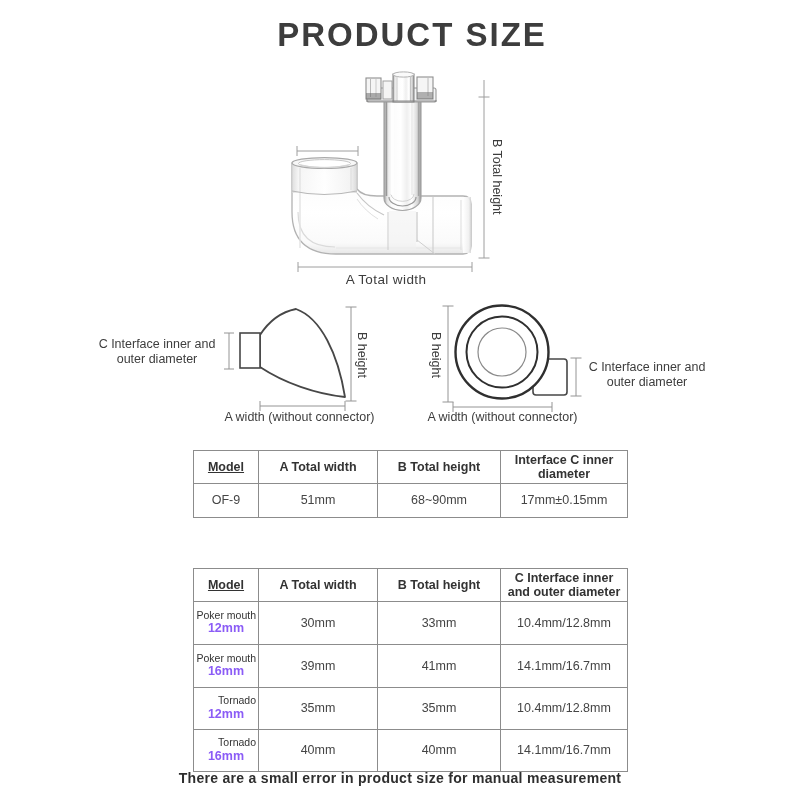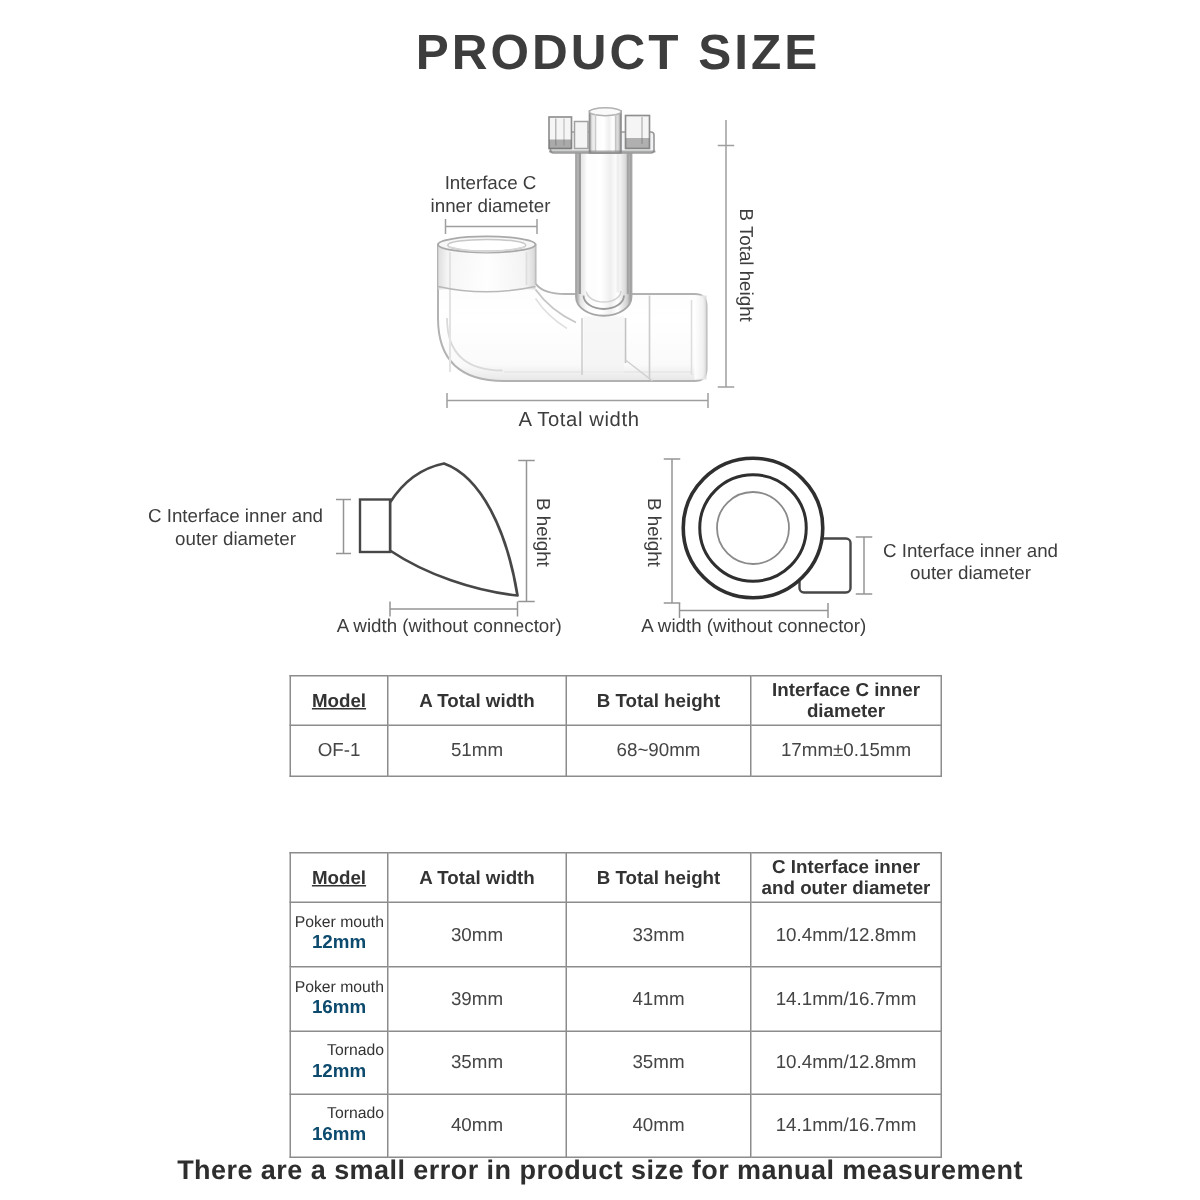--- a/index.html
+++ b/index.html
@@ -20,23 +20,23 @@
              padding:1px 2px;font-size:12.5px;color:#454545;font-weight:400;line-height:1.15;}
   table.spec th{font-weight:600;color:#333;}
   .t1{top:450px;}
   .t2{top:568px;}
   .col-model{width:60px;text-decoration:underline;}
   .col-a{width:114px;}
   .col-b{width:118px;}
   .col-c{width:122px;}
   .model-name{font-weight:700;color:#333;}
   .model-type{display:block;font-size:10.5px;color:#333;line-height:1.1;text-align:right;}
-  .model-size{display:block;font-size:12.5px;font-weight:700;color:#0c4a6e;line-height:1.2;}
+  .model-size{display:block;font-size:12.5px;font-weight:700;color:#8b5cf6;line-height:1.2;}
   .footer-note{position:absolute;left:0;top:770px;width:800px;text-align:center;
-               font-size:18px;font-weight:700;letter-spacing:0.3px;color:#2e2e2e;}
+               font-size:14px;font-weight:700;letter-spacing:0.3px;color:#2e2e2e;}
 </style>
 </head>
 <body>
 
 <div class="stage">
 
   <div class="title">PRODUCT SIZE</div>
 
   <svg class="illustration" viewBox="0 0 800 800" aria-hidden="true">
     <defs>
@@ -166,22 +166,20 @@
       <line x1="442.5" y1="402" x2="453.5" y2="402"></line>
       <line x1="576" y1="358" x2="576" y2="396"></line>
       <line x1="570.5" y1="358" x2="581.5" y2="358"></line>
       <line x1="570.5" y1="396" x2="581.5" y2="396"></line>
       <line x1="453" y1="407" x2="552" y2="407"></line>
       <line x1="453" y1="402" x2="453" y2="412"></line>
       <line x1="552" y1="402" x2="552" y2="412"></line>
     </g>
   </svg>
 
-  <div class="lbl" style="left:247px;top:115px;width:160px;">Interface C
-inner diameter</div>
   <div class="vlabel" style="left:490px;top:117px;height:120px;">B Total height</div>
   <div class="lbl lbl-awidth-main" style="left:306px;top:272px;width:160px;">A Total width</div>
 
   <div class="lbl" style="left:88px;top:337px;width:138px;">C Interface inner and
 outer diameter</div>
   <div class="vlabel" style="left:355px;top:309px;height:92px;">B height</div>
   <div class="lbl" style="left:197px;top:410px;width:205px;">A width (without connector)</div>
 
   <div class="vlabel" style="left:429px;top:309px;height:92px;">B height</div>
   <div class="lbl" style="left:578px;top:360px;width:138px;">C Interface inner and
@@ -190,21 +188,21 @@
 
   <table class="spec t1">
     <tbody>
         <tr>
       <th class="col-model" style="height:30px;">Model</th>
       <th class="col-a">A Total width</th>
       <th class="col-b">B Total height</th>
       <th class="col-c">Interface C inner diameter</th>
     </tr>
     <tr>
-      <td class="model-name" style="height:31px;">OF-1</td>
+      <td class="model-name" style="height:31px;">OF-9</td>
       <td>51mm</td>
       <td>68~90mm</td>
       <td>17mm±0.15mm</td>
     </tr>
   </tbody>
     </table>
 
   <table class="spec t2">
     <tbody>
         <tr>

